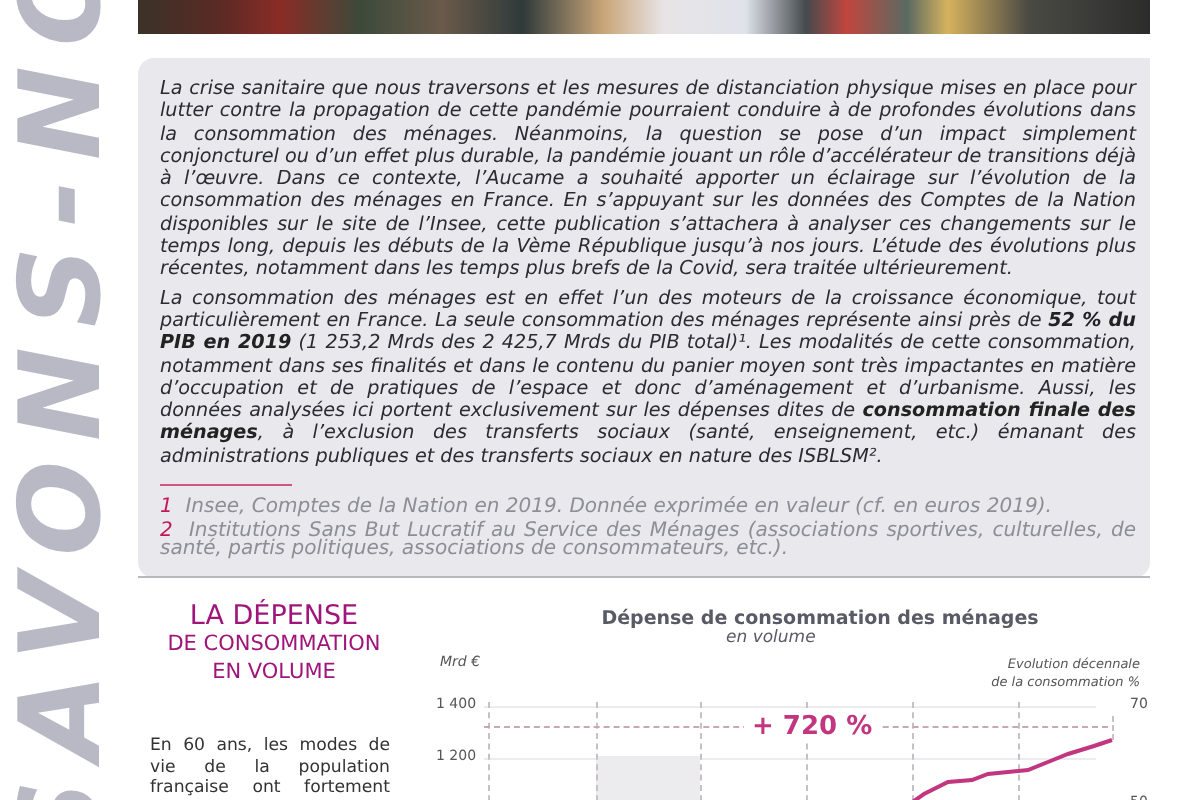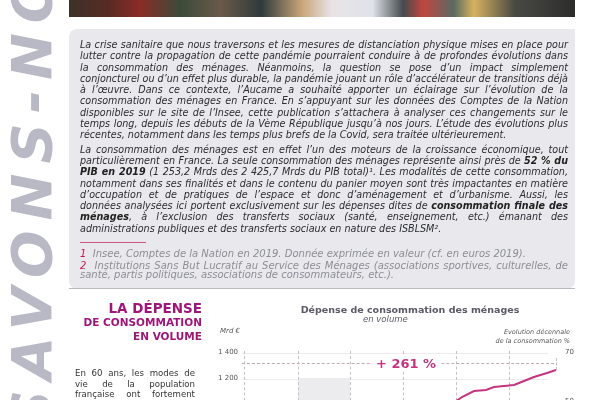--- a/index.html
+++ b/index.html
@@ -8,21 +8,21 @@
   .side-title span { position:absolute; left:50%; top:50%; transform: translate(-50%,-50%) rotate(-90deg); white-space:nowrap; font-family:"DejaVu Sans", sans-serif; font-weight:bold; font-style:italic; font-size:56px; letter-spacing:10px; color:#b9b9c6; transform-origin:center; margin-top:-55px; }
   .photo { position:absolute; left:69px; top:0; width:506px; height:17px; background: linear-gradient(90deg, #3a3228 0%, #5a2a24 8%, #8a2c26 14%, #3c4a3a 22%, #6a5a4a 30%, #2f3a3a 38%, #c9a578 46%, #e8e4e6 52%, #dfe3ea 60%, #454a4e 66%, #c0463e 70%, #5a6a62 76%, #d6b25e 80%, #4a4a44 88%, #2c2c2c 100%); }
   .intro-box { position:absolute; left:69px; top:29px; width:506px; height:260px; background:#e8e8ed; border-radius:8px 0 8px 8px; }
   .intro-box .inner { position:absolute; left:11px; top:10px; width:488px; font-size:9.6px; line-height:11.3px; font-style:italic; color:#2b2b33; text-align:justify; }
   .intro-box p { margin:0 0 3px 0; }
   .intro-box b { font-weight:bold; font-style:italic; color:#222; }
   .fn-rule { width:66px; height:1px; background:#c2185b; margin:8px 0 6px 0; opacity:0.7; }
   .fn { font-size:10px; line-height:9px; color:#8d8d96; font-style:italic; margin:0 0 4px 0; }
   .fn .num { color:#c2185b; }
   .divider { position:absolute; left:69px; top:288px; width:506px; height:1px; background:#b8b8bf; }
-  .heading { position:absolute; left:72px; top:302px; width:130px; text-align:right; color:#a0157a; font-weight:bold; font-size:10.5px; line-height:13.3px; font-family:"DejaVu Sans", sans-serif; }
+  .heading { position:absolute; left:72px; top:302px; width:130px; text-align:center; color:#a0157a; font-weight:normal; font-size:10.5px; line-height:13.3px; font-family:"DejaVu Sans", sans-serif; }
   .heading .big { font-size:13.5px; }
   .body-text { position:absolute; left:75px; top:368px; width:120px; font-size:8.6px; line-height:10.5px; color:#333; text-align:justify; }
   .chart { position:absolute; left:200px; top:295px; width:400px; height:105px; }
   .chart-title { position:absolute; left:100px; top:9px; width:220px; text-align:center; font-size:9.5px; font-weight:bold; color:#5a5a66; }
   .chart-sub { position:absolute; left:200px; top:19px; width:100px; text-align:left; font-size:8.5px; font-style:italic; color:#5a5a66; margin-left:43px; }
   .y-left-label { position:absolute; left:20px; top:32px; font-size:7px; font-style:italic; color:#555; }
   .y-right-label { position:absolute; right:30px; top:33px; font-size:6.5px; font-style:italic; color:#555; text-align:right; line-height:9px; }
   .tick { position:absolute; font-size:7px; color:#555; }
   .plot { position:absolute; left:42px; top:56px; width:306px; height:60px; }
   .gridline { position:absolute; left:0; width:306px; height:1px; background:#ececf0; }
@@ -79,18 +79,18 @@
     <div class="gridline" style="top:28px;"></div>
     <div class="gray-band"></div>
     <div class="vdash" style="left:2px;"></div>
     <div class="vdash" style="left:56px;"></div>
     <div class="vdash" style="left:108px;"></div>
     <div class="vdash" style="left:161px;"></div>
     <div class="vdash" style="left:214px;"></div>
     <div class="vdash" style="left:267px;"></div>
     <div class="vdash" style="left:314px;height:12px;top:7px;"></div>
     <div class="hdash" style="top:12px;width:312px;"></div>
-    <div class="pct">+ 261 %</div>
+    <div class="pct">+ 720 %</div>
     <svg style="position:absolute;left:0;top:0;" width="330" height="60">
       <polyline points="200,60 210,53 220,46 232,40 244,39 252,36 262,35 272,34 282,30 292,26 305,22 314,19" fill="none" stroke="#c2357f" stroke-width="2"></polyline>
     </svg>
   </div>
 </div>
 
 </body></html>

